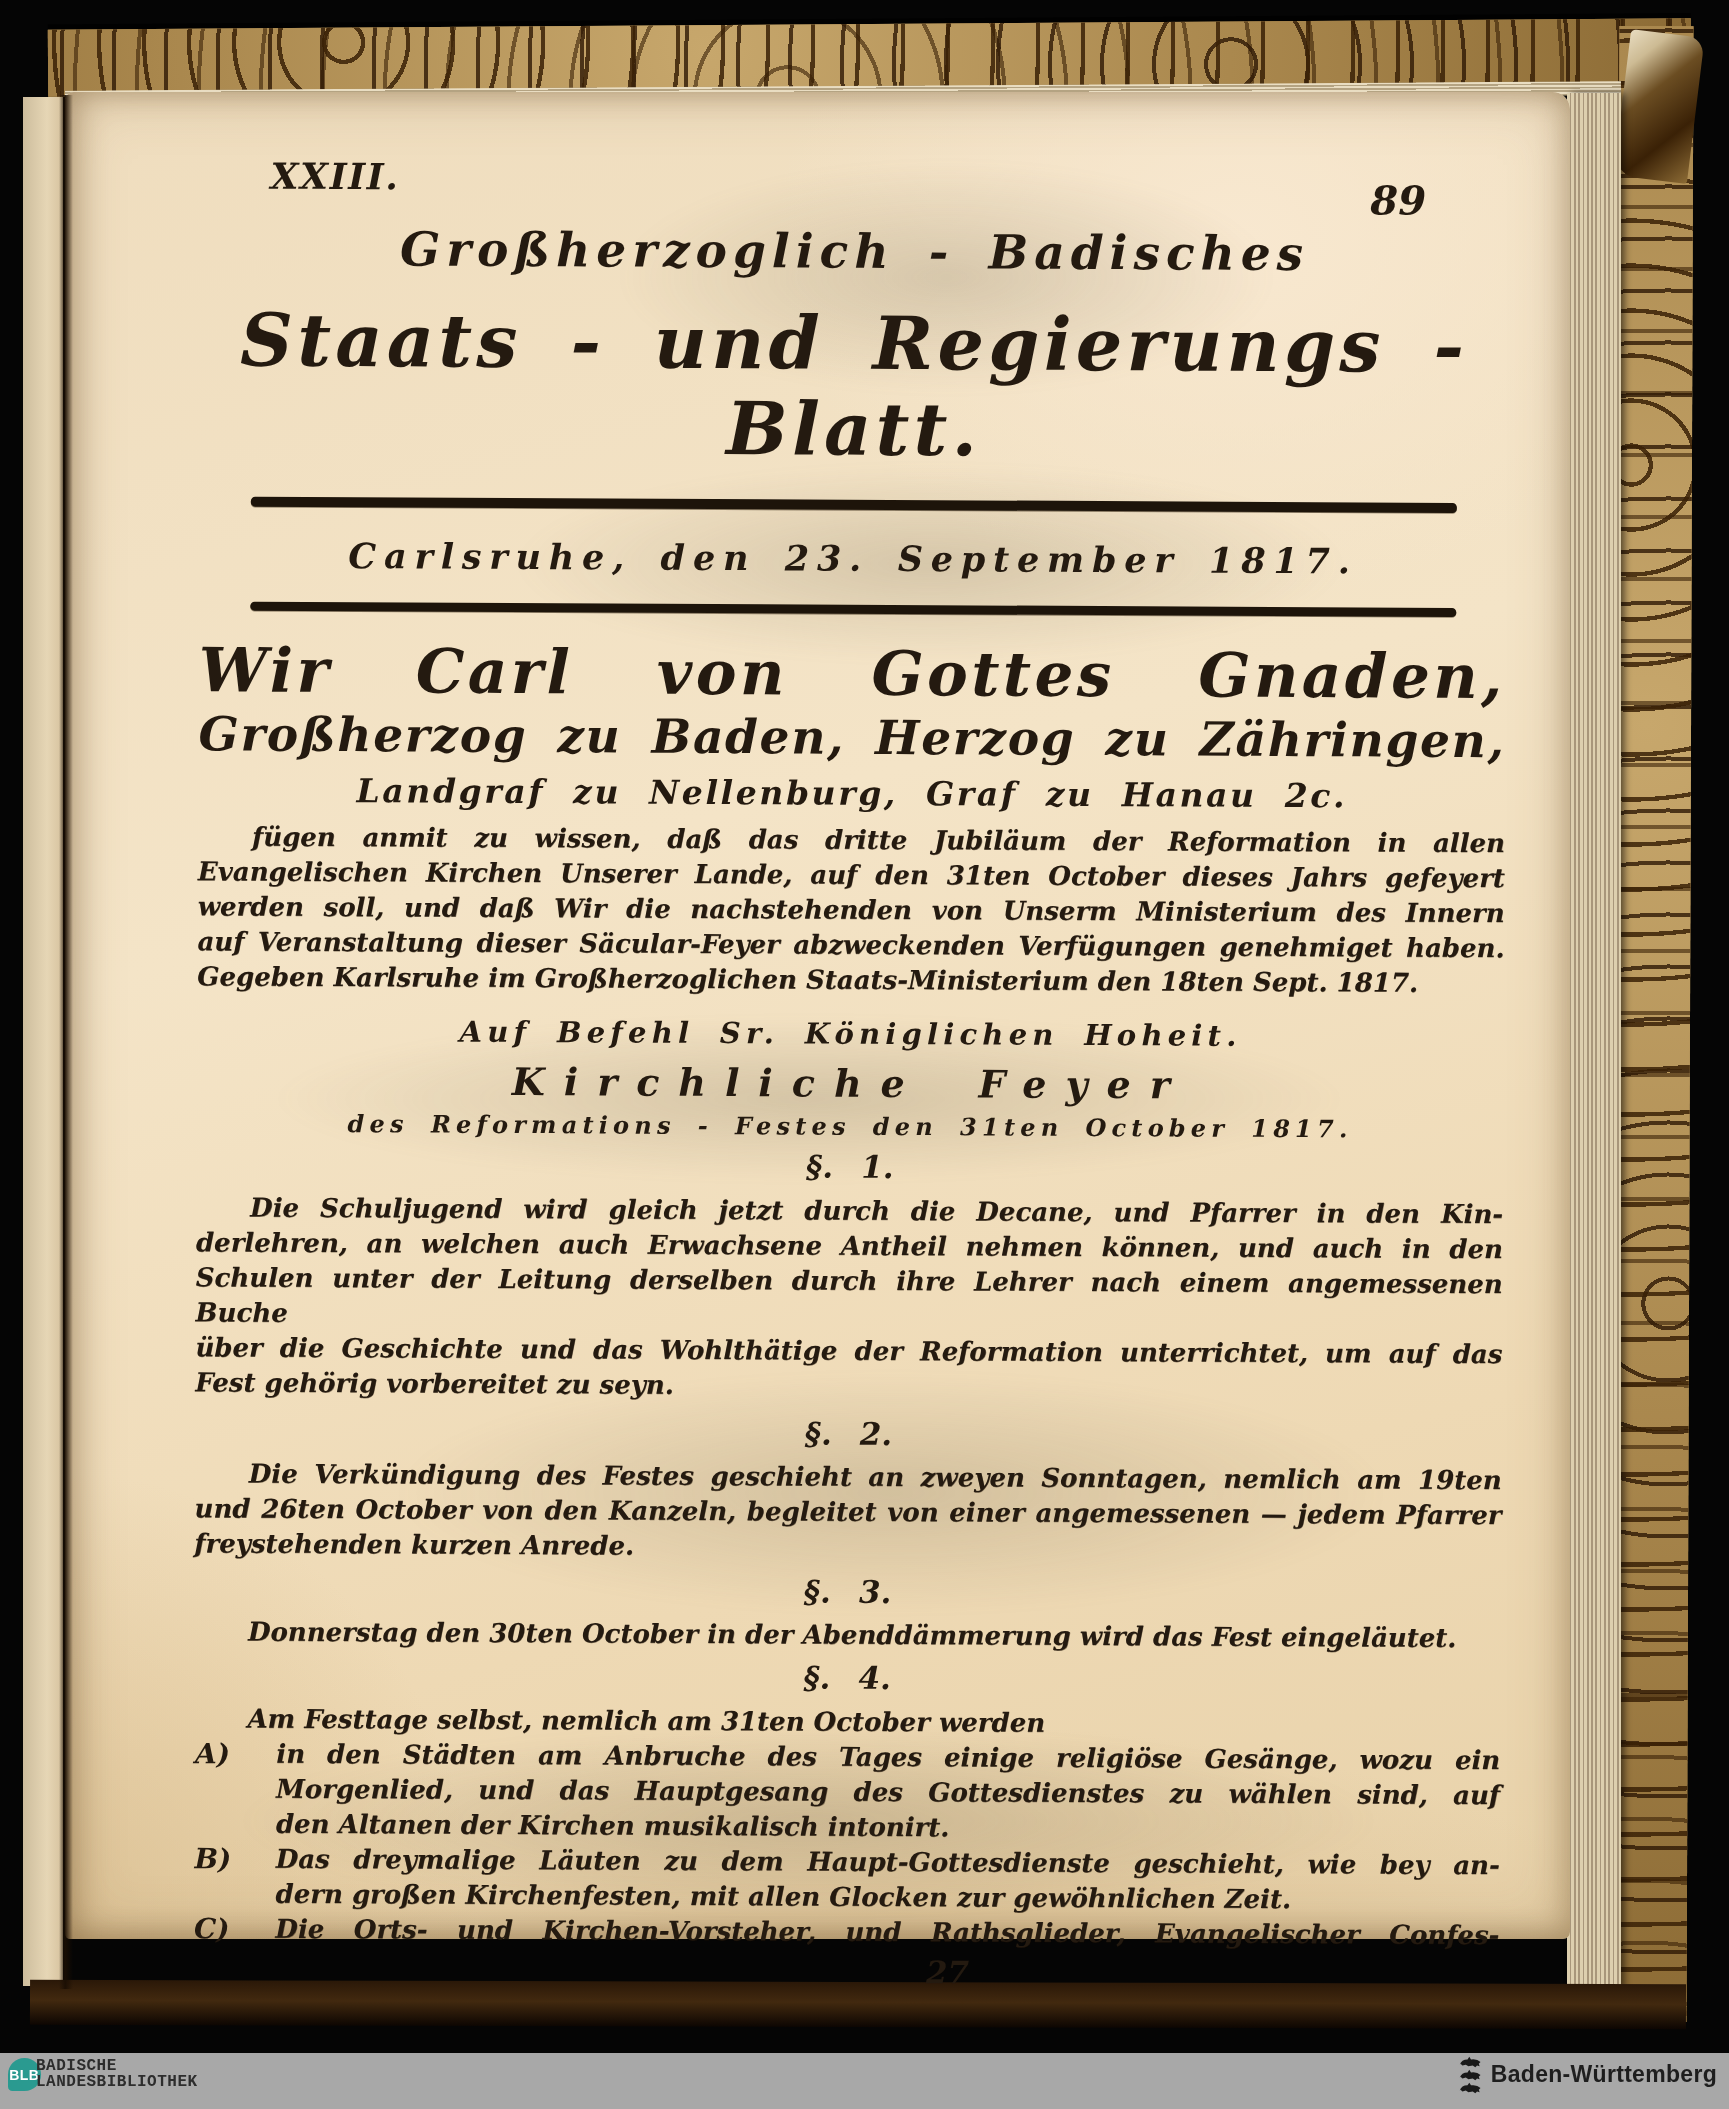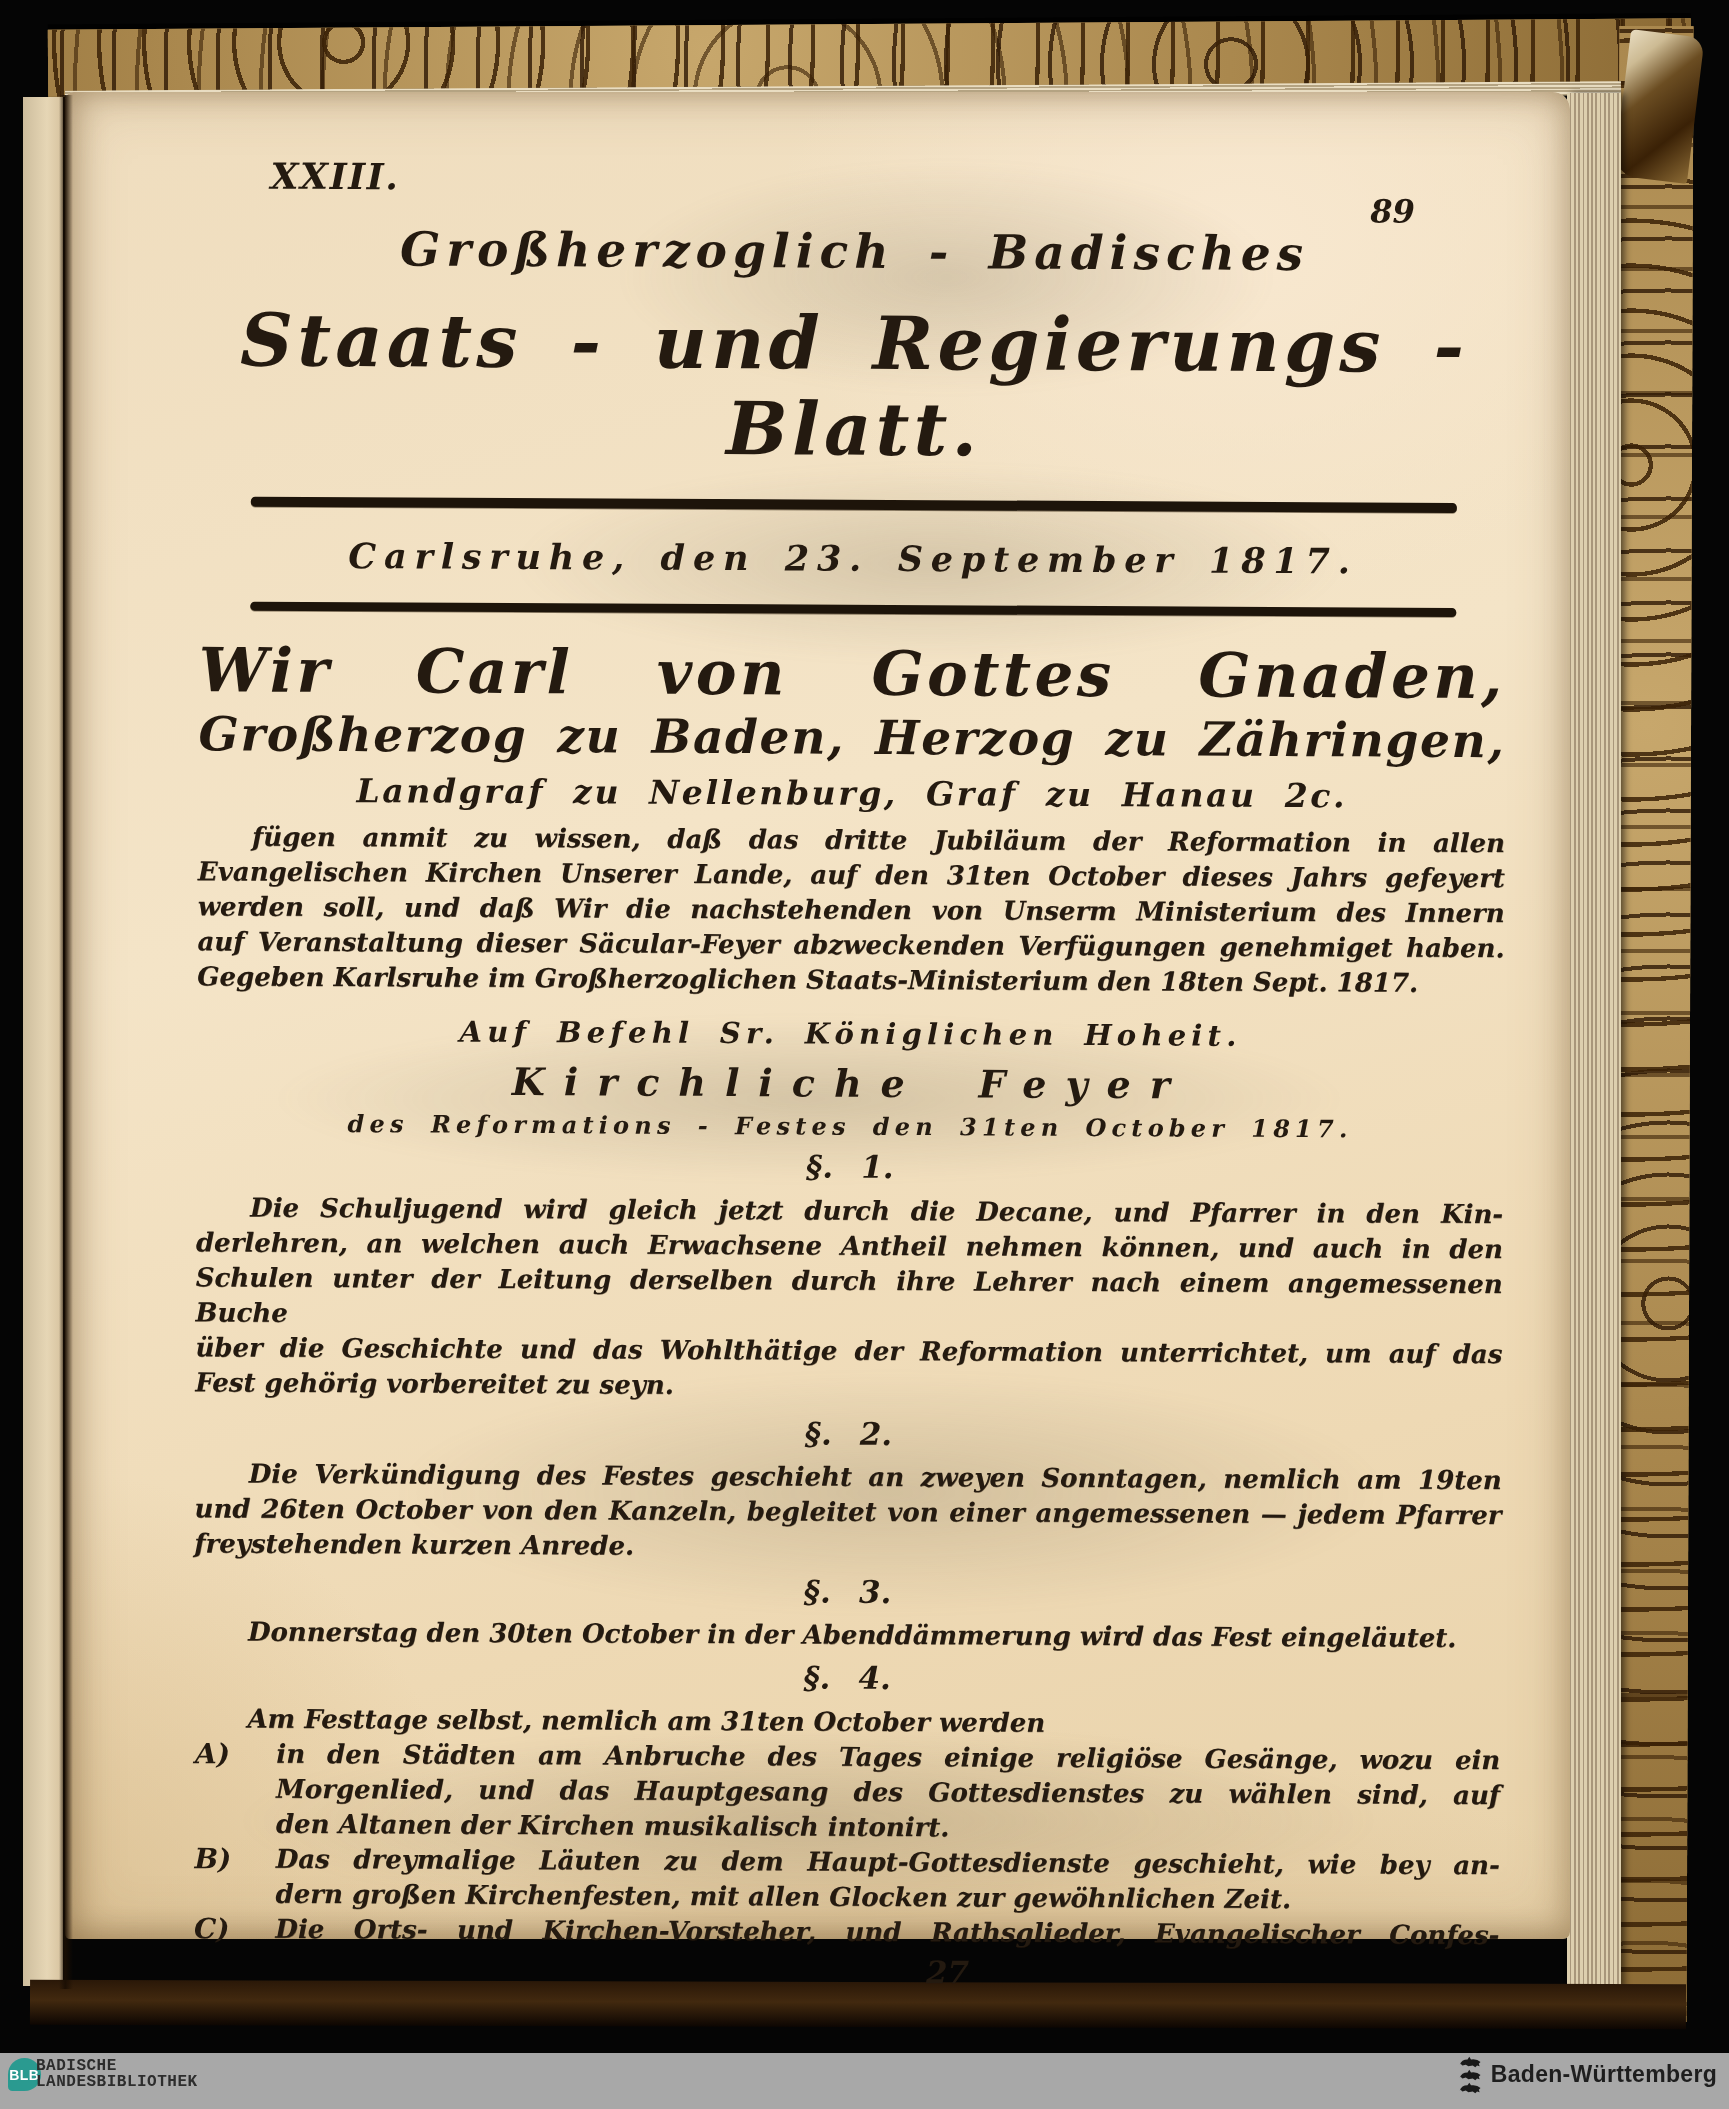--- a/index.html
+++ b/index.html
@@ -42,21 +42,21 @@
       radial-gradient(ellipse 692px 778px at 0% 100%, rgba(203,172,120,.5) 0%, rgba(203,172,120,0) 60%),
       radial-gradient(ellipse 1124px 363px at 55% 102%, rgba(196,165,115,.4), rgba(196,165,115,0) 70%),
       linear-gradient(165deg,#efddbe 0%,#f4e4c7 40%,#eed9b4 75%,#e8d2aa 100%);
     box-shadow:inset 0 0 61px rgba(120,90,50,.28), inset 14px 0 29px rgba(115,85,45,.33), inset -8.6px -7px 26px rgba(120,90,50,.22);
     font-style:italic;
   }
   .ghost{position:absolute;pointer-events:none;filter:blur(5.2px);
     background:radial-gradient(ellipse closest-side, rgba(110,99,72,.22), rgba(110,99,72,0));}
   .tilt{position:absolute;left:0;top:0;width:100%;height:100%;transform:rotate(0.3deg);transform-origin:30% 0;color:#241a10;}
   .issue{position:absolute;left:206px;top:64px;font-size:36px;font-weight:700;letter-spacing:1.7px;}
-  .pageno{position:absolute;left:1306px;top:96px;font-size:32px;font-weight:700;}
+  .pageno{position:absolute;left:1306px;top:80px;font-size:40px;font-weight:700;}
   .col{position:absolute;left:137px;top:0;width:1307px;}
   .m1{margin-top:130px;text-align:center;font-size:47px;line-height:55px;font-weight:700;letter-spacing:6px;word-spacing:12px;}
   .m2{margin-top:21px;text-align:center;font-size:73px;line-height:86px;font-weight:700;letter-spacing:4.3px;word-spacing:19px;}
   .rule{height:9.5px;background:#1d140a;border-radius:4.3px;width:1206px;margin-left:auto;margin-right:auto;box-shadow:0 0.9px 0 rgba(40,25,8,.5);}
   .r1{margin-top:28px;}
   .r2{margin-top:24px;}
   .dateline{margin-top:26px;text-align:center;font-size:35px;line-height:45px;font-weight:700;letter-spacing:7.8px;word-spacing:8.6px;}
   .h1{margin-top:26px;font-size:61px;line-height:67px;font-weight:700;letter-spacing:3.5px;text-align:justify;text-align-last:justify;}
   .h2{margin-top:1.7px;font-size:47px;line-height:57px;font-weight:700;letter-spacing:1.7px;text-align:justify;text-align-last:justify;}
   .h3{margin-top:7px;text-align:center;font-size:33px;line-height:42px;font-weight:700;letter-spacing:2.6px;word-spacing:14px;}

